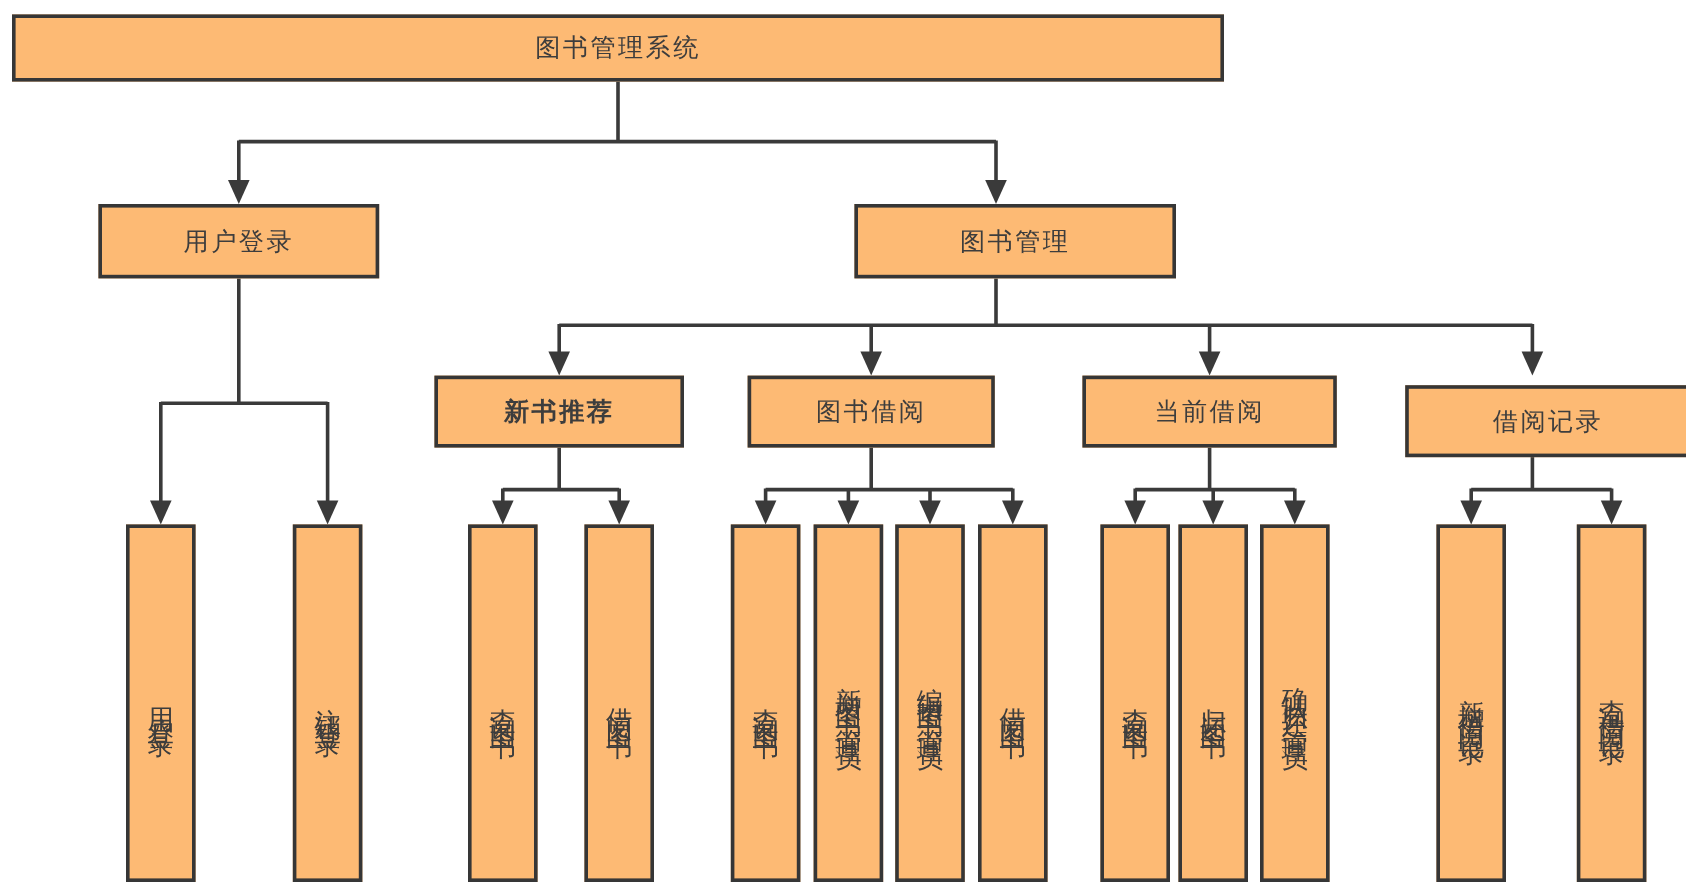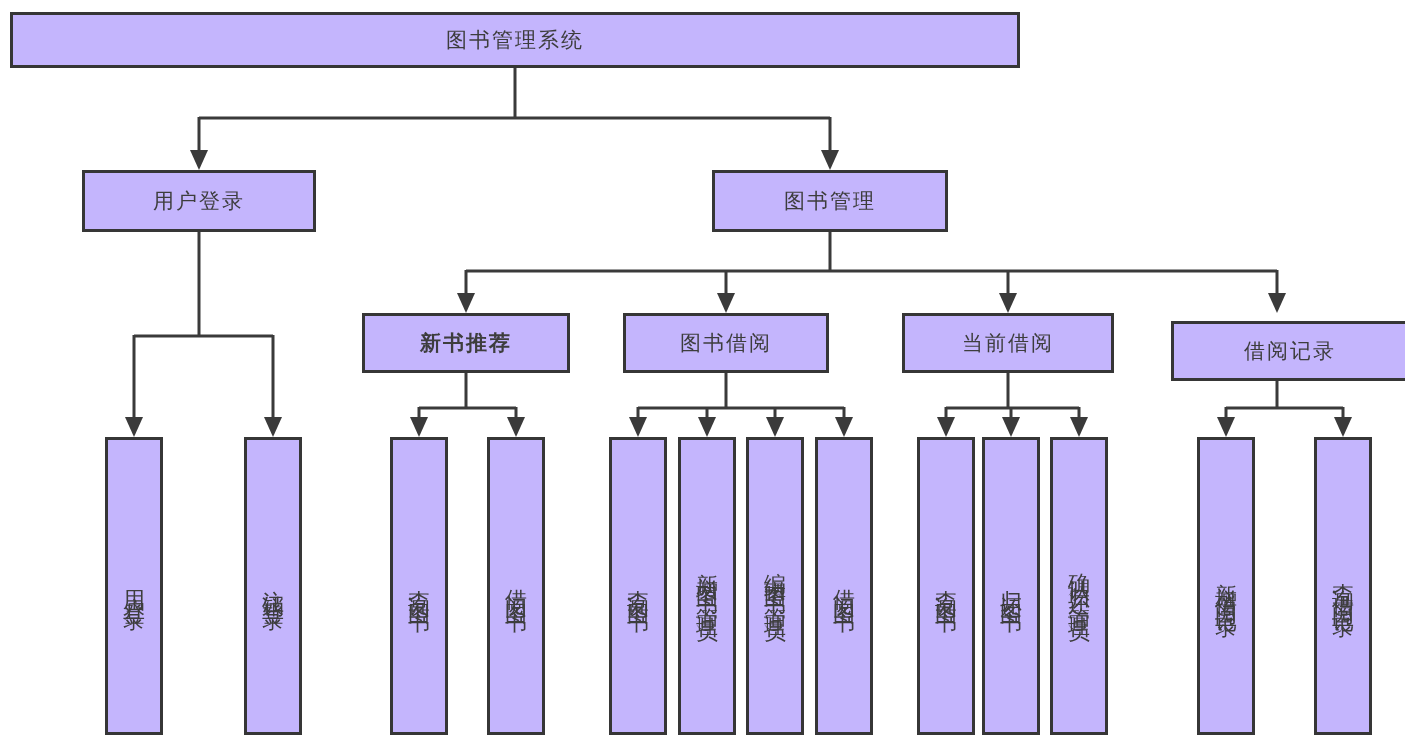--- a/index.html
+++ b/index.html
@@ -17,21 +17,21 @@
   }
   #connector-layer {
     position: absolute;
     left: 0;
     top: 0;
     z-index: 0;
   }
   .box {
     position: absolute;
     box-sizing: border-box;
-    background: #c4b5fd;
+    background: #fdba74;
     border: 3px solid #363636;
     display: flex;
     align-items: center;
     justify-content: center;
     z-index: 1;
   }
   .hlabel {
     font-size: 21px;
     letter-spacing: 2px;
     color: #3d3d3d;
@@ -41,21 +41,21 @@
     writing-mode: vertical-rl;
     text-orientation: mixed;
     font-size: 22px;
     letter-spacing: 7px;
     color: #3d3d3d;
     line-height: 1;
   }
   
   .n-root        { left: 10px;   top: 12px;  width: 1010px; height: 56px; }
   .n-user-login  { left: 82px;   top: 170px; width: 234px;  height: 62px; }
-  .n-book-mgmt   { left: 712px;  top: 170px; width: 236px;  height: 62px; }
+  .n-book-mgmt   { left: 712px;  top: 170px; width: 268px;  height: 62px; }
   .n-g-newbook   { left: 362px;  top: 313px; width: 208px;  height: 60px; font-weight: bold; }
   .n-g-borrow    { left: 623px;  top: 313px; width: 206px;  height: 60px; }
   .n-g-current   { left: 902px;  top: 313px; width: 212px;  height: 60px; }
   .n-g-record    { left: 1171px; top: 297px; width: 238px;  height: 60px; margin-top: 24px; }
   .leaf          { top: 437px; width: 58px; height: 298px; }
   .n-ul-login    { left: 105px;  }
   .n-ul-logout   { left: 244px;  }
   .n-nb-query    { left: 390px;  }
   .n-nb-borrow   { left: 487px;  }
   .n-bb-query    { left: 609px;  }

